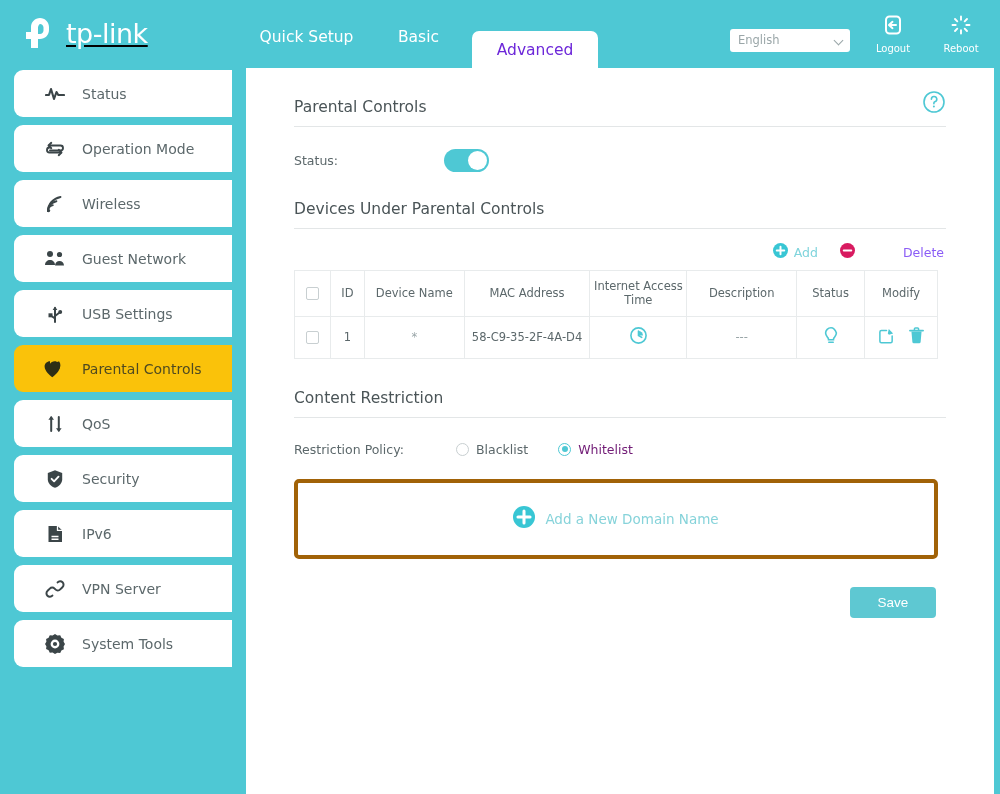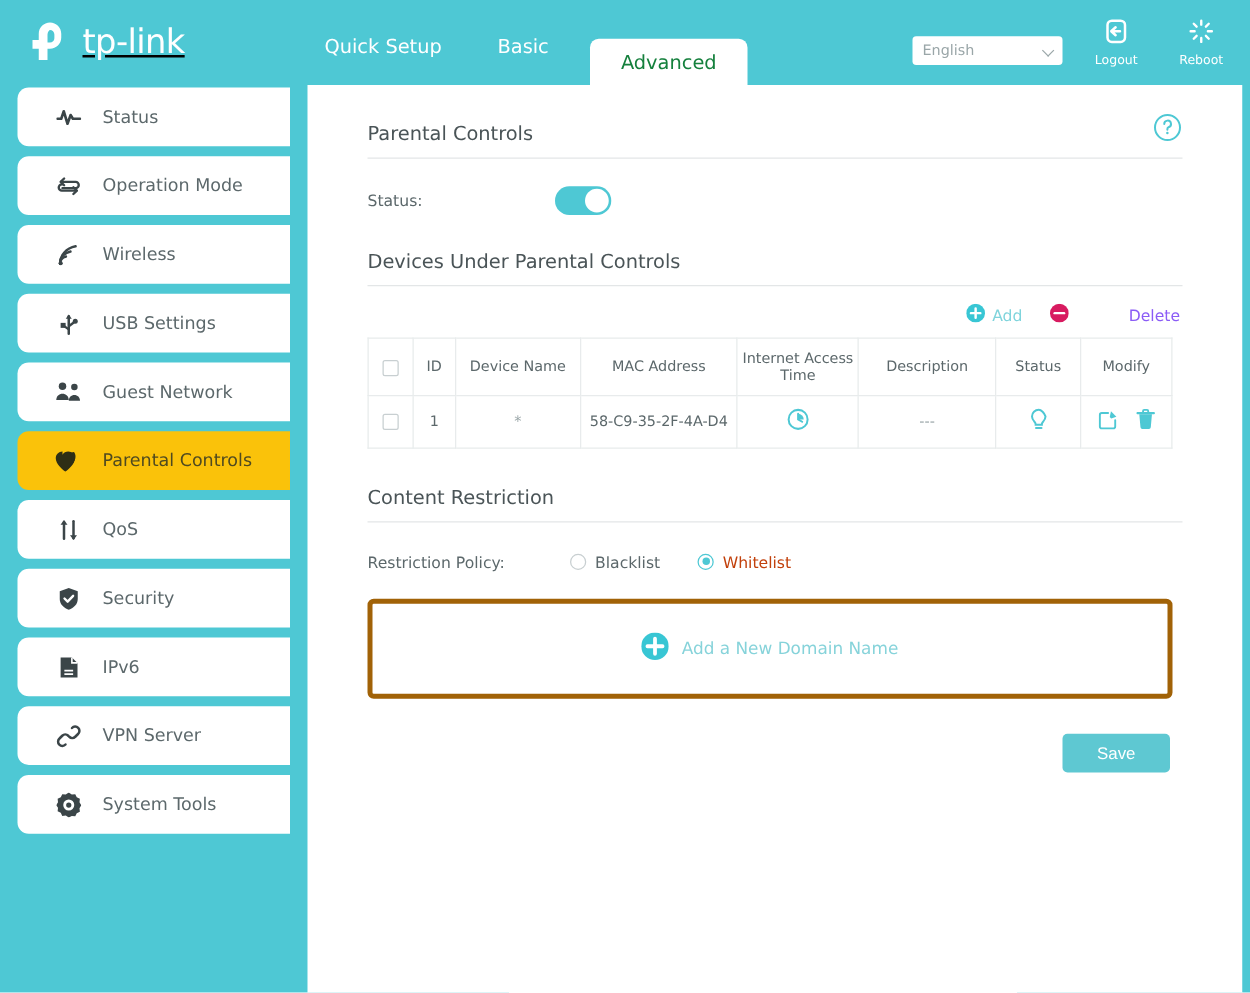--- a/index.html
+++ b/index.html
@@ -36,21 +36,21 @@
   }
   .nav-item {
     color: #ffffff; font-size: 15.5px;
     padding: 0 0 22px 0; margin-right: 0;
     cursor: pointer; text-align: center;
   }
   .nav-item.n1 { width: 117px; }
   .nav-item.n2 { width: 107px; }
   .nav-item.active {
     width: 126px; height: 37px;
-    background: #ffffff; color: #15803d;
+    background: #ffffff; color: #6d28d9;
     border-radius: 7px 7px 0 0;
     padding: 8px 0 0 0; line-height: 22px;
   }
   .header-right {
     position: absolute; right: 14px; top: 0;
     height: 68px; display: flex; align-items: center; gap: 18px;
   }
   .lang-select {
     position: relative;
     width: 120px; height: 23px;
@@ -183,21 +183,21 @@
   .radio-dot {
     width: 13px; height: 13px; border-radius: 50%;
     border: 1px solid #c8cfd1; background: #fff;
     display: flex; align-items: center; justify-content: center;
   }
   .radio-opt.sel .radio-dot { border-color: #4ec8d4; }
   .radio-opt.sel .radio-dot::after {
     content: ""; width: 6px; height: 6px; border-radius: 50%; background: #4ec8d4;
   }
   .radio-label { font-size: 12.5px; color: #5c686b; text-align: right; }
-  .radio-opt.sel .radio-label { color: #c2410c; }
+  .radio-opt.sel .radio-label { color: #701a75; }
 
   .domain-box {
     margin: 22px 48px 0 48px; width: 644px; height: 80px;
     border: 4px solid #a16207; border-radius: 5px;
     display: flex; align-items: center; justify-content: center;
     gap: 10px; cursor: pointer;
   }
   .domain-box .db-label { font-size: 13.5px; color: #86d3da; }
 
   .save-row { display: flex; justify-content: flex-end; margin: 28px 58px 0 0; }
@@ -289,42 +289,42 @@
             <path d="M3 17c0-2.8 2-5.1 4.8-5.8"></path>
           </g>
           <circle cx="3.6" cy="16.6" r="1.6" fill="currentColor"></circle>
         </svg>
       </span>
       <span class="si-label">Wireless</span>
     </div>
 
     <div class="side-item">
       <span class="si-icon">
+        <svg width="22" height="20" viewBox="0 0 22 20">
+          <circle cx="6" cy="5" r="3" fill="currentColor"></circle>
+          <path d="M1 16c0-3 2.3-5 5-5s5 2 5 5z" fill="currentColor"></path>
+          <circle cx="15.5" cy="5.5" r="2.6" fill="currentColor"></circle>
+          <path d="M11 16.5c0-2.7 2-4.6 4.5-4.6s4.5 1.9 4.5 4.6z" fill="currentColor"></path>
+        </svg>
+      </span>
+      <span class="si-label">Guest Network</span>
+    </div>
+
+    <div class="side-item">
+      <span class="si-icon">
         <svg width="20" height="20" viewBox="0 0 20 20">
           <path d="M10 18V4" fill="none" stroke="currentColor" stroke-width="2" stroke-linecap="round"></path>
           <path d="M10 2.5 12.4 6H7.6z" fill="currentColor"></path>
           <path d="M10 12l4.3-3.2" fill="none" stroke="currentColor" stroke-width="1.9"></path>
           <circle cx="15.2" cy="8" r="2" fill="currentColor"></circle>
           <path d="M10 14.5 5.8 11.5" fill="none" stroke="currentColor" stroke-width="1.9"></path>
           <rect x="3.5" y="9.3" width="4" height="4" fill="currentColor"></rect>
         </svg>
       </span>
       <span class="si-label">USB Settings</span>
-    </div>
-
-    <div class="side-item">
-      <span class="si-icon">
-        <svg width="22" height="20" viewBox="0 0 22 20">
-          <circle cx="6" cy="5" r="3" fill="currentColor"></circle>
-          <path d="M1 16c0-3 2.3-5 5-5s5 2 5 5z" fill="currentColor"></path>
-          <circle cx="15.5" cy="5.5" r="2.6" fill="currentColor"></circle>
-          <path d="M11 16.5c0-2.7 2-4.6 4.5-4.6s4.5 1.9 4.5 4.6z" fill="currentColor"></path>
-        </svg>
-      </span>
-      <span class="si-label">Guest Network</span>
     </div>
 
     <div class="side-item active">
       <span class="si-icon">
         <svg width="24" height="20" viewBox="0 0 24 20">
           <path d="M7 2.2c-3 0-5.4 2.4-5.4 5.4C1.6 12 7 16.8 9.3 18.2c2.3-1.4 7.7-6.2 7.7-10.6 0-3-2.4-5.4-5.4-5.4-1.9 0-3.6 1-4.6 2.5z" fill="currentColor"></path>
           <path d="M16.2 2.6c-1.4 0-2.7.6-3.6 1.6 1 1.1 1.6 2.5 1.6 4.1 0 2.4-1.3 4.9-2.9 7 2.6-1.9 6.1-5.5 6.1-9 0-1.4-.4-2.7-1.2-3.7z" fill="currentColor"></path>
         </svg>
       </span>
       <span class="si-label">Parental Controls</span>

